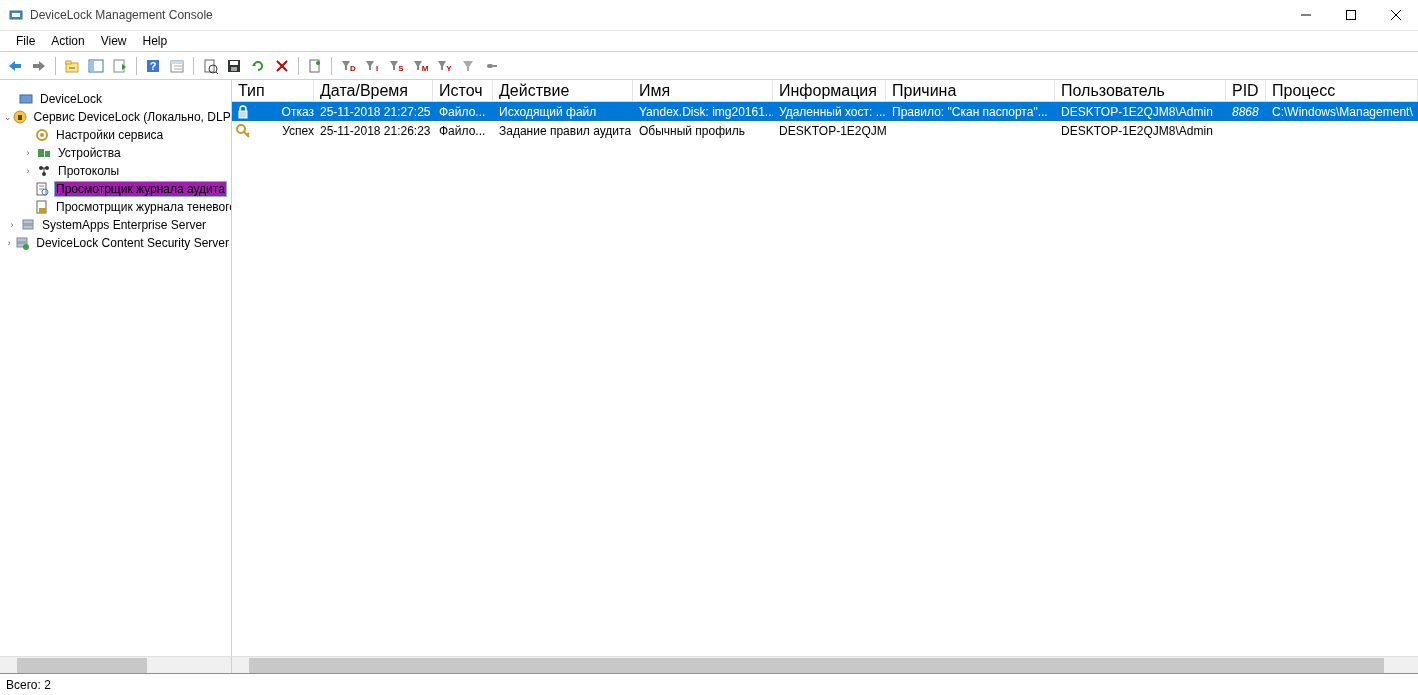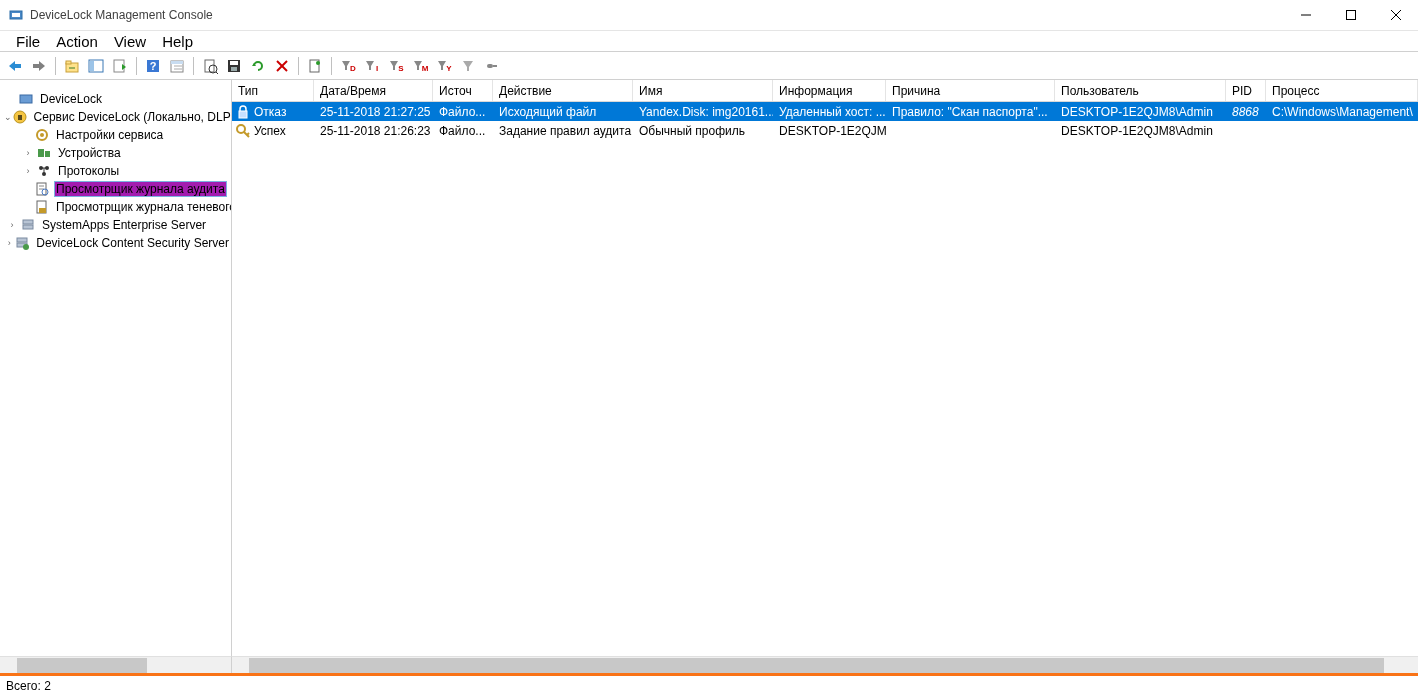--- a/index.html
+++ b/index.html
@@ -45,21 +45,21 @@
   height: 22px;
   display: flex;
   align-items: center;
   padding-left: 8px;
   border-top: 1px solid #e5e5e5;
   border-bottom: 1px solid #d0d0d0;
   background: #fff;
 }
 .menubar .menu-item {
   padding: 2px 8px;
-  font-size: 15px;
+  font-size: 12px;
   color: #000;
 }
 .toolbar {
   height: 28px;
   display: flex;
   align-items: center;
   padding: 0 4px;
   border-bottom: 1px solid #d0d0d0;
   background: #fff;
   gap: 2px;
@@ -135,63 +135,63 @@
   height: 22px;
   display: flex;
   border-bottom: 1px solid #d9d9d9;
   background: #fff;
 }
 .list-header .col {
   display: flex;
   align-items: center;
   padding-left: 6px;
   border-right: 1px solid #e4e4e4;
-  font-size: 12px;
+  font-size: 16px;
   color: #000;
   overflow: hidden;
   white-space: nowrap;
 }
 .list-body { flex: 1; overflow: hidden; }
 .list-row {
   height: 19px;
   display: flex;
   align-items: center;
   font-size: 12px;
 }
 .list-row.selected { background: #0078d7; color: #fff; }
 .list-row .cell {
   padding-left: 6px;
   overflow: hidden;
   white-space: nowrap;
   text-overflow: ellipsis;
   display: flex;
   align-items: center;
 }
-.list-row .cell.first-cell { padding-left: 3px; }
+.list-row .cell.first-cell { padding-left: 3px; justify-content: space-between; }
 .row-icon {
   width: 16px;
   height: 16px;
   margin-right: 3px;
   flex-shrink: 0;
 }
 .hscroll {
   height: 17px;
   background: #f0f0f0;
   display: flex;
   align-items: center;
   border-top: 1px solid #e0e0e0;
 }
 .hscroll .thumb-l {
   width: 130px; height: 15px; background: #c8c8c8; margin-left: 17px;
 }
 .statusbar {
   height: 22px;
   display: flex;
   align-items: center;
-  border-top: 3px solid #f97316;
+  border-top: 1px solid #f97316;
   padding-left: 6px;
   font-size: 12px;
 }
 
 .ico-app { fill: #4a88c6; stroke: #2a6ca8; }
 .ico-arrow-l { color: #2a8dd4; }
 .ico-arrow-r { color: #2a8dd4; }
 </style>
 </head>
 <body>

